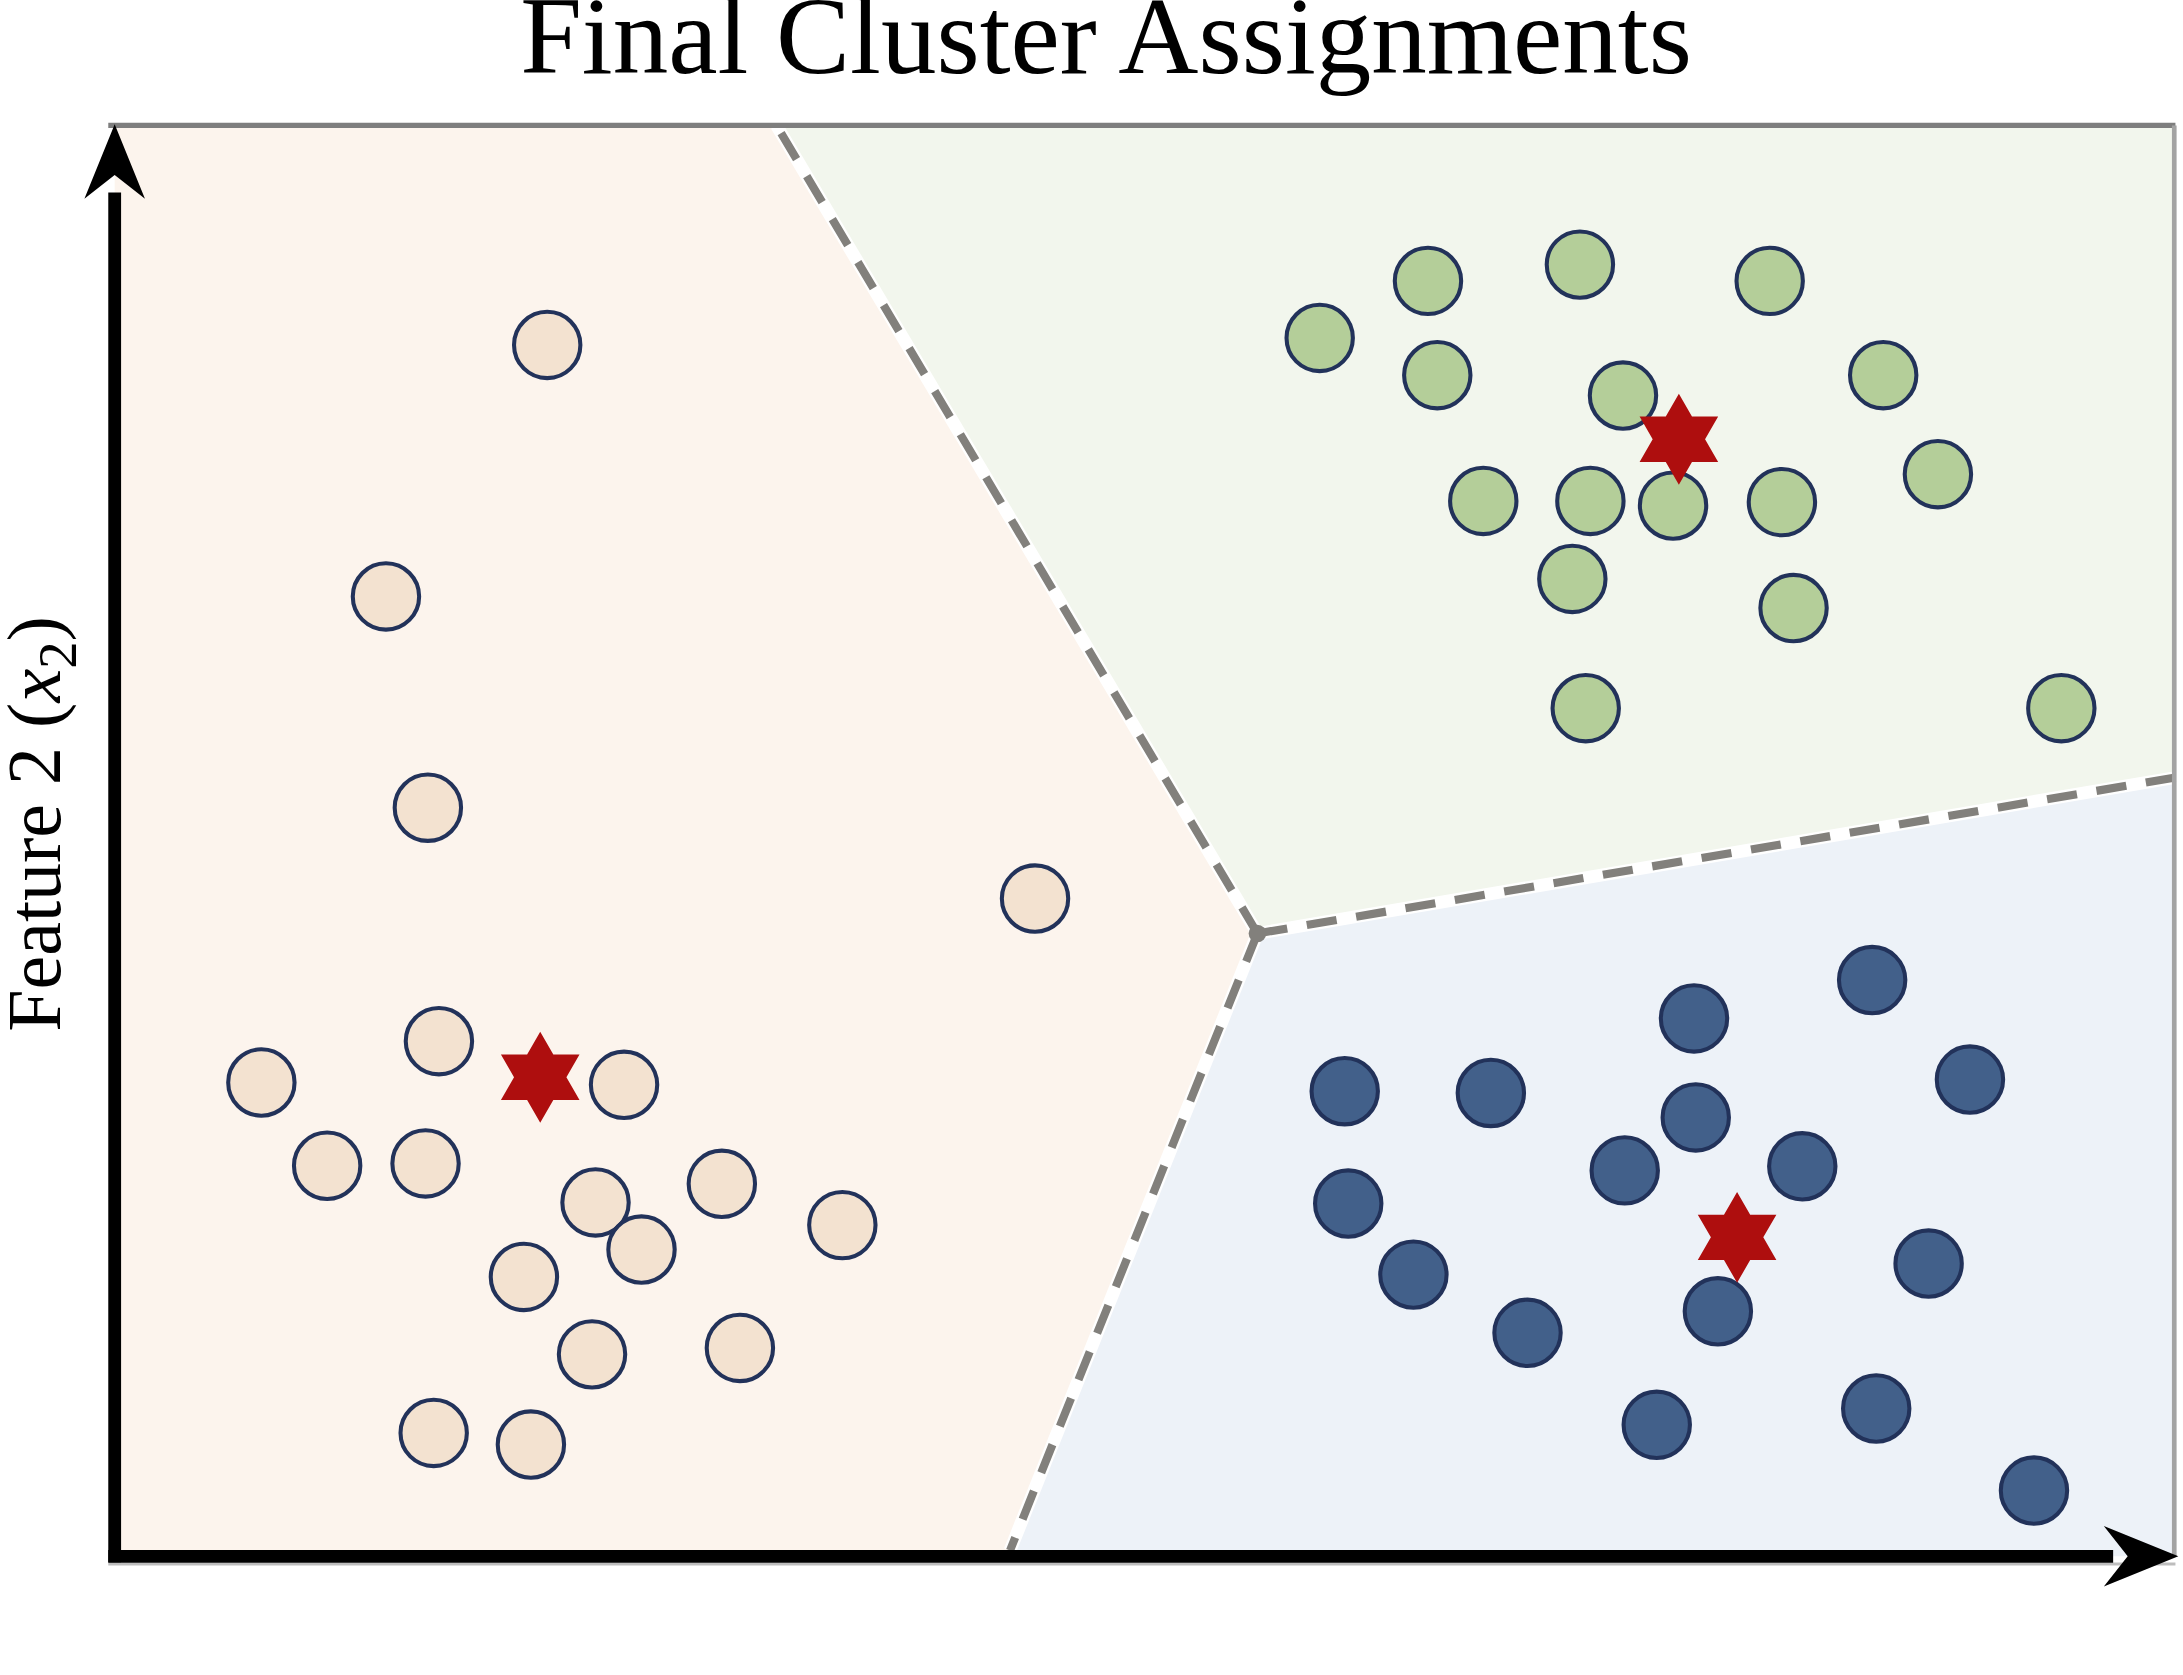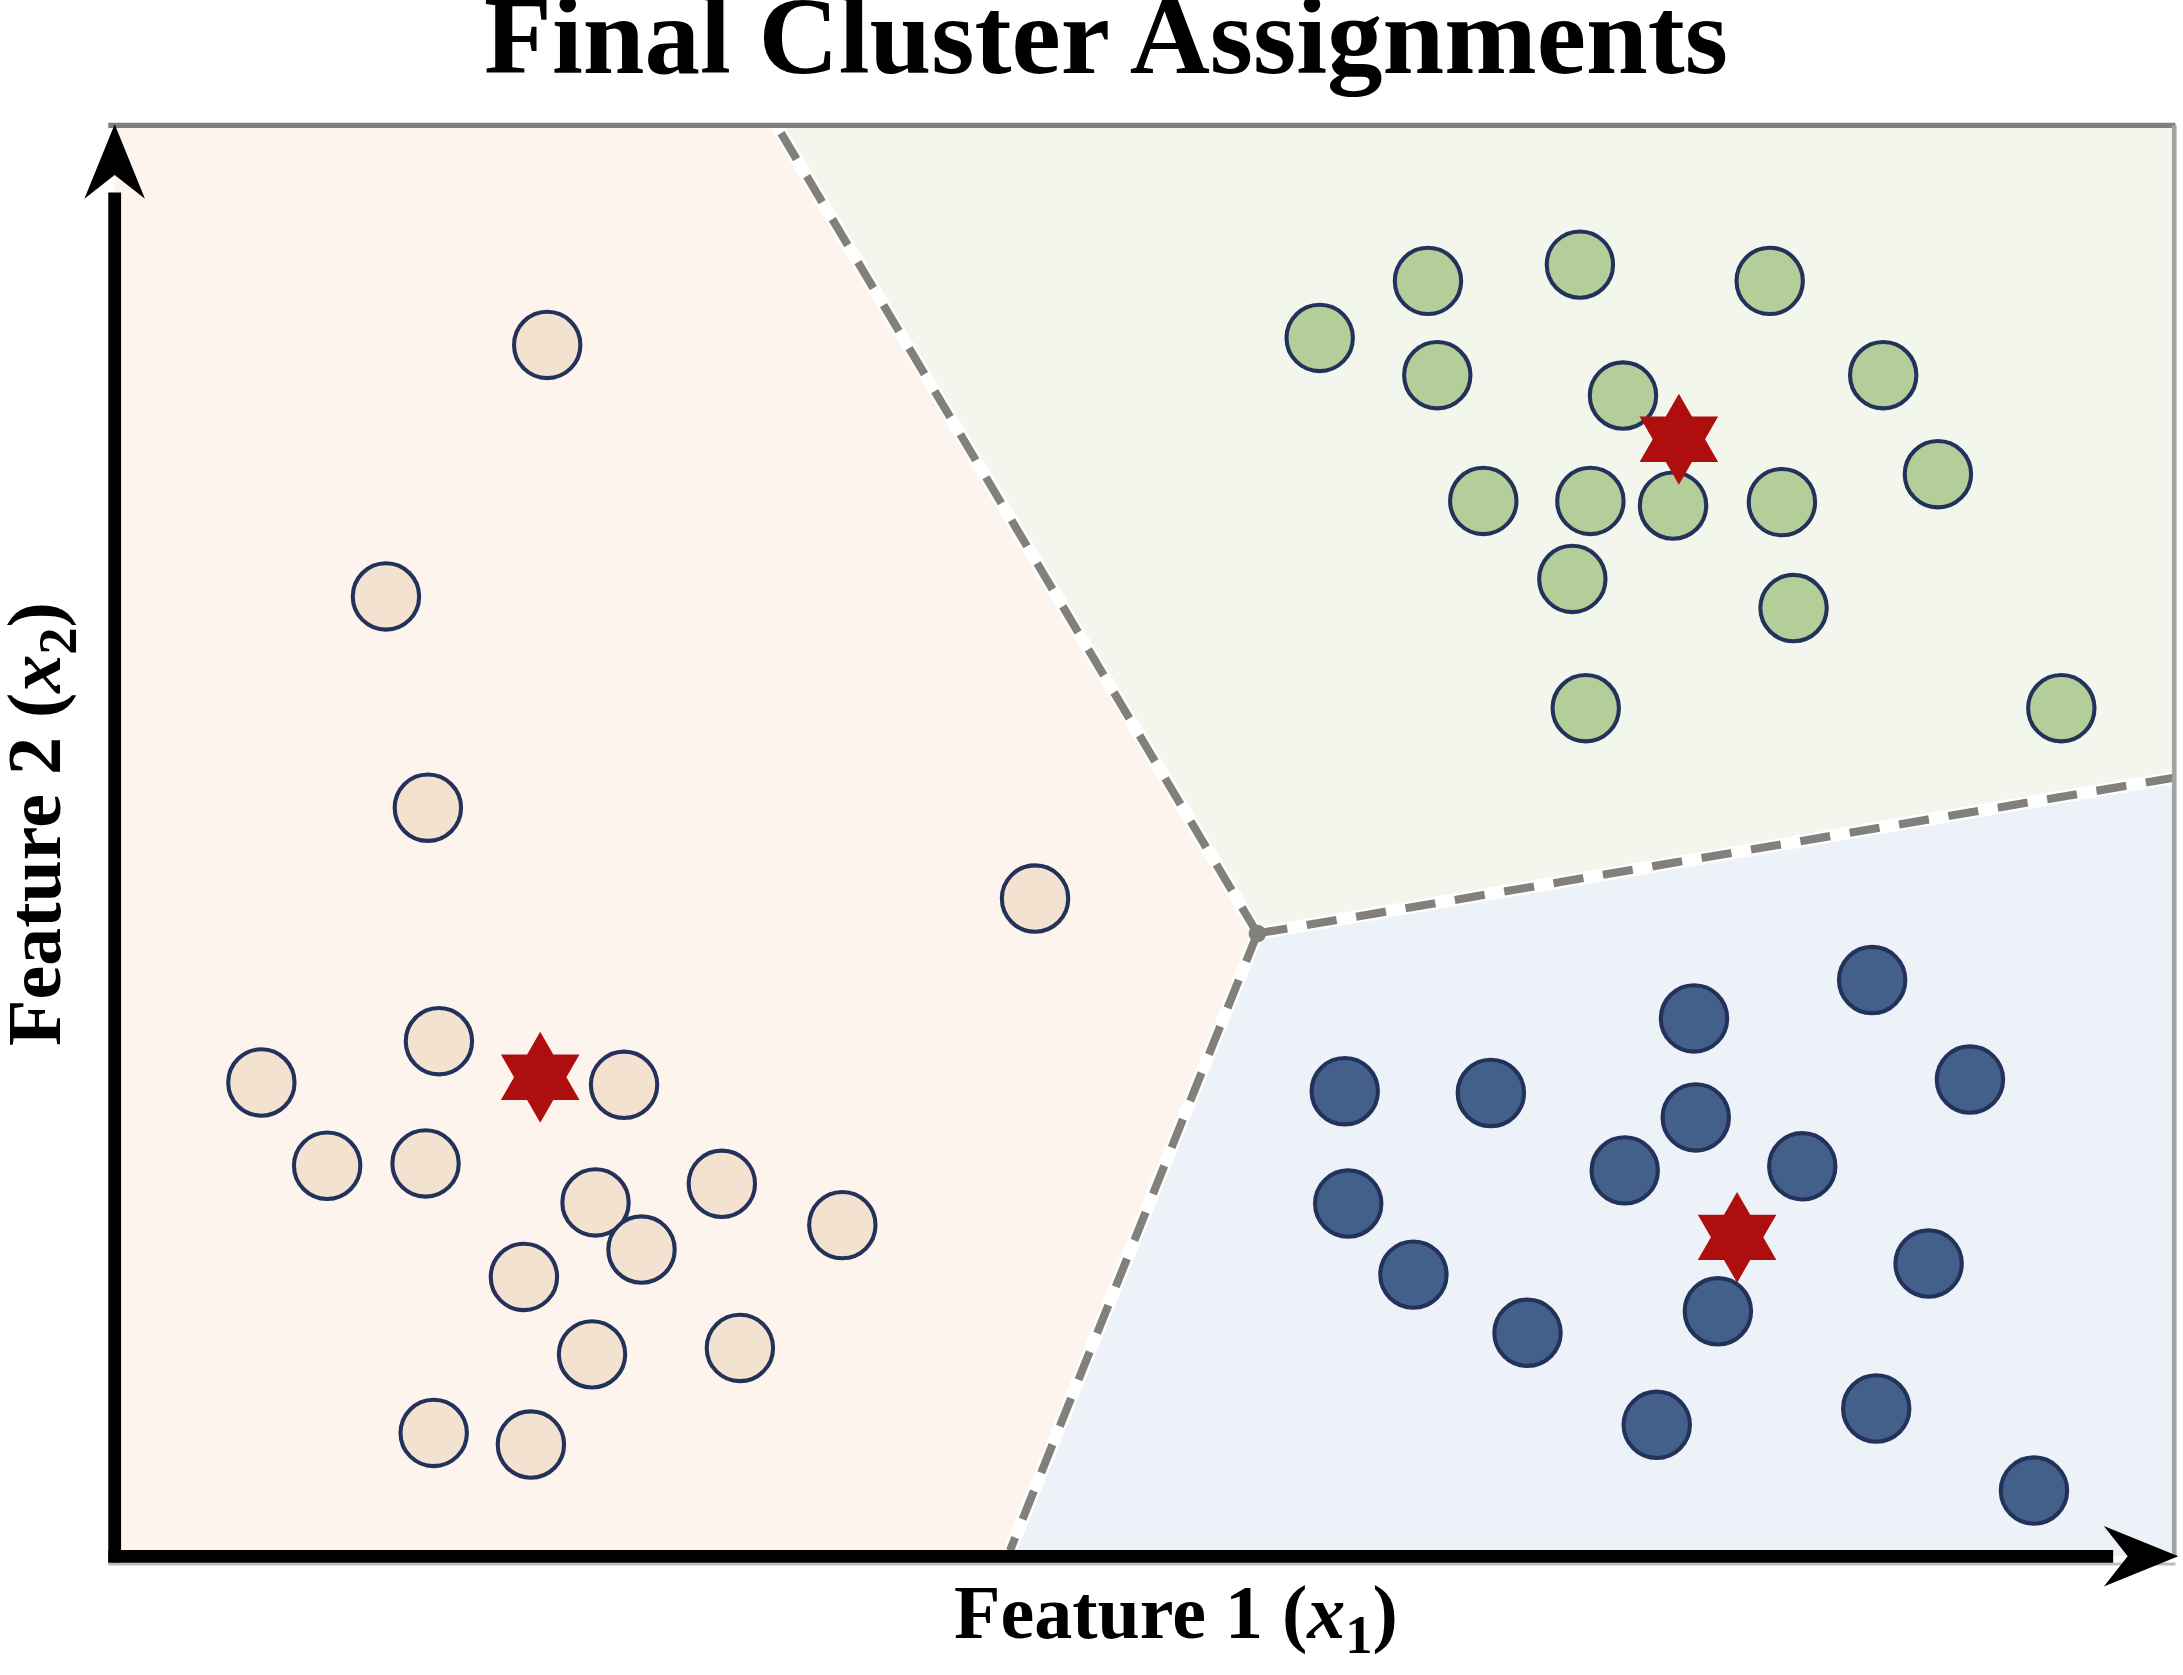--- a/index.html
+++ b/index.html
@@ -1,18 +1,18 @@
 <!DOCTYPE html>
 <html style="font-size:9.3px"><head>
 <meta charset="utf-8">
 <style>
   html,body{margin:0;padding:0;background:#ffffff;}
   body{width:2183px;height:1676px;position:relative;overflow:hidden;
        font-family:"Liberation Serif","DejaVu Serif",serif;}
-  .figure{position:absolute;inset:0;font-weight:bold;}
+  .figure{position:absolute;inset:0;}
   .chart-title{position:absolute;top:-20.4px;left:1106px;transform:translateX(-50%);
        font-size:111px;line-height:1;color:#000;white-space:nowrap;}
   .axis-label{position:absolute;font-size:76px;line-height:1;color:#000;white-space:nowrap;}
   .x-label{top:1574px;left:1176px;transform:translateX(-50%);}
   .y-label{top:824px;left:41px;transform:translate(-50%,-50%) rotate(-90deg);}
   .math-var{font-style:italic;}
   .math-sub{font-size:0.72em;vertical-align:-0.28em;}
   svg{position:absolute;left:0;top:0;}
 </style>
 </head>
@@ -91,16 +91,15 @@
       </g>
       <polygon points="928.0,1772.0 905.5,1811.0 860.5,1811.0 883.0,1850.0 860.5,1889.0 905.5,1889.0 928.0,1928.0 950.5,1889.0 995.5,1889.0 973.0,1850.0 995.5,1811.0 950.5,1811.0" fill="#ae0e0e"></polygon>
       <polygon points="2884.0,676.0 2861.5,715.0 2816.5,715.0 2839.0,754.0 2816.5,793.0 2861.5,793.0 2884.0,832.0 2906.5,793.0 2951.5,793.0 2929.0,754.0 2951.5,715.0 2906.5,715.0" fill="#ae0e0e"></polygon>
       <polygon points="2984.0,2047.0 2961.5,2086.0 2916.5,2086.0 2939.0,2125.0 2916.5,2164.0 2961.5,2164.0 2984.0,2203.0 3006.5,2164.0 3051.5,2164.0 3029.0,2125.0 3051.5,2086.0 3006.5,2086.0" fill="#ae0e0e"></polygon>
       <line x1="197" y1="2683" x2="197" y2="330" stroke="#000000" stroke-width="22"></line>
       <polygon points="197,213 249,341 197,300.04 145,341" fill="#000000"></polygon>
       <line x1="186" y1="2673" x2="3630" y2="2673" stroke="#000000" stroke-width="22"></line>
       <polygon points="3742,2673 3614,2725 3654.96,2673 3614,2621" fill="#000000"></polygon>
     </svg>
   <div class="chart-title">Final Cluster Assignments</div>
-  <div class="axis-label x-label"><span>Feature 1 (</span><span class="math-var">x</span><span class="math-sub">1</span><span>)</span></div>
   <div class="axis-label y-label"><span>Feature 2 (</span><span class="math-var">x</span><span class="math-sub">2</span><span>)</span></div>
 </div>
 
 
 </body></html>

